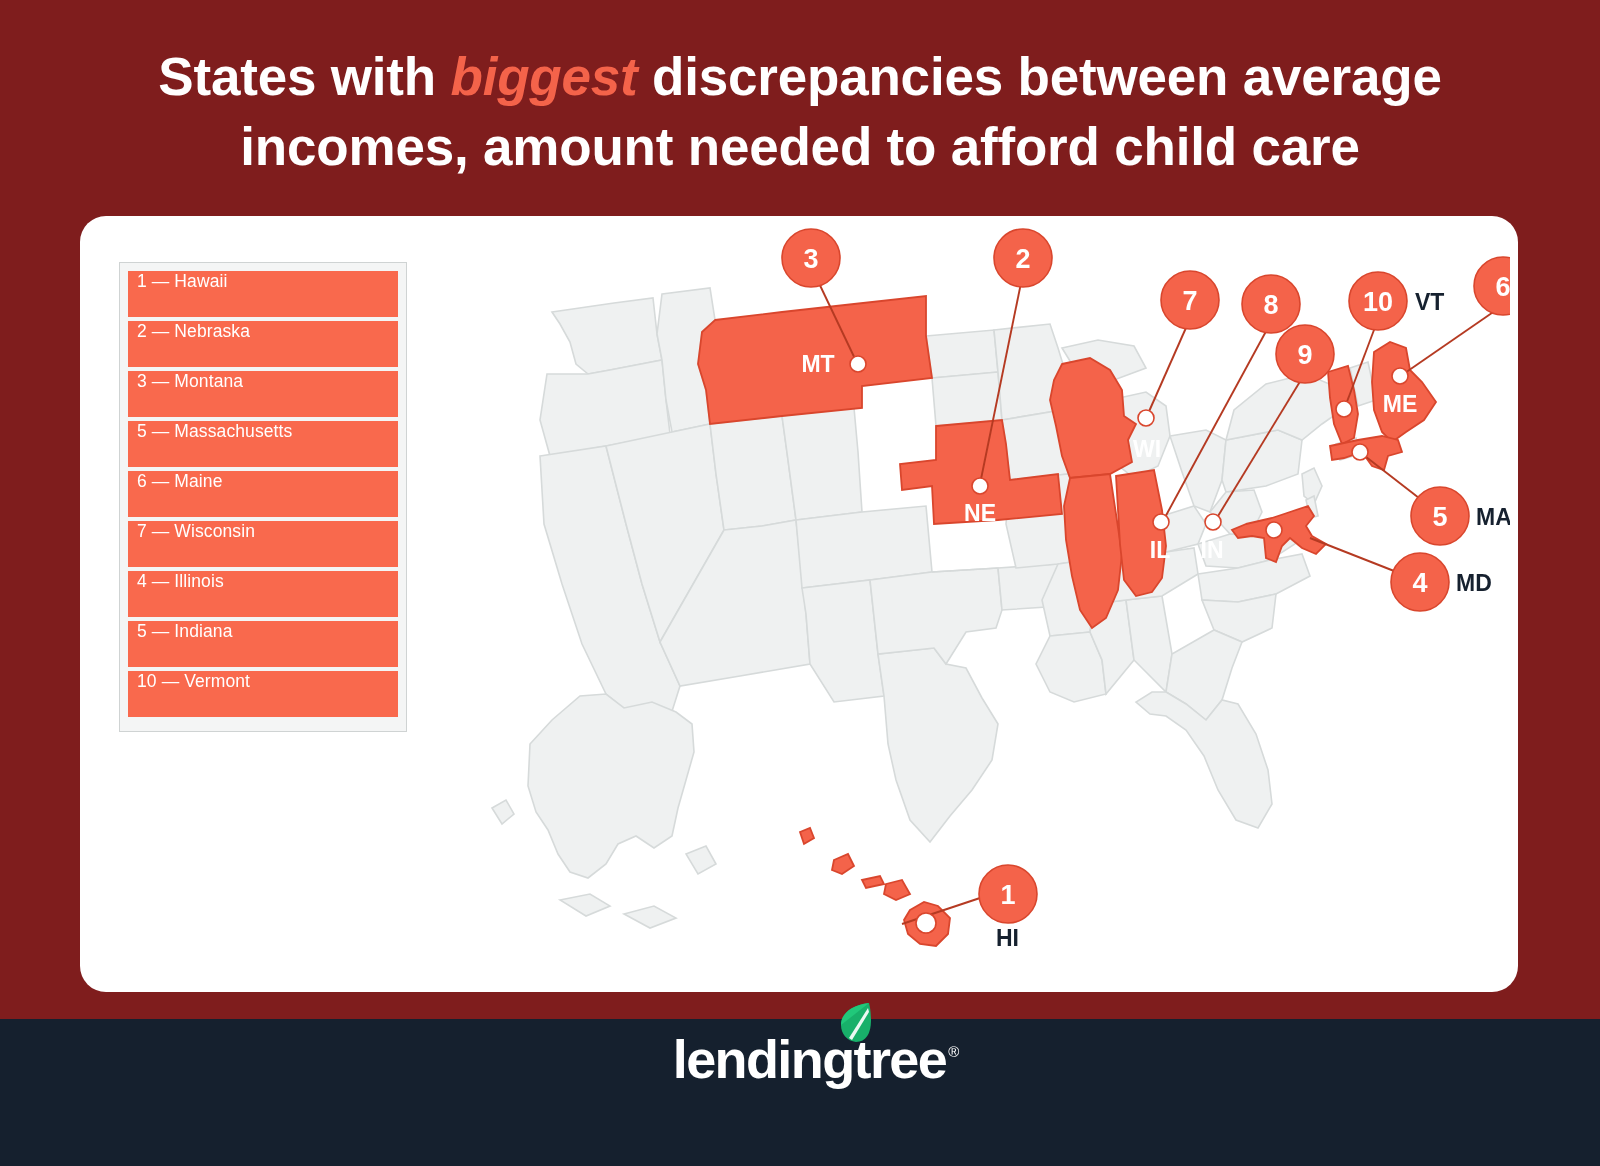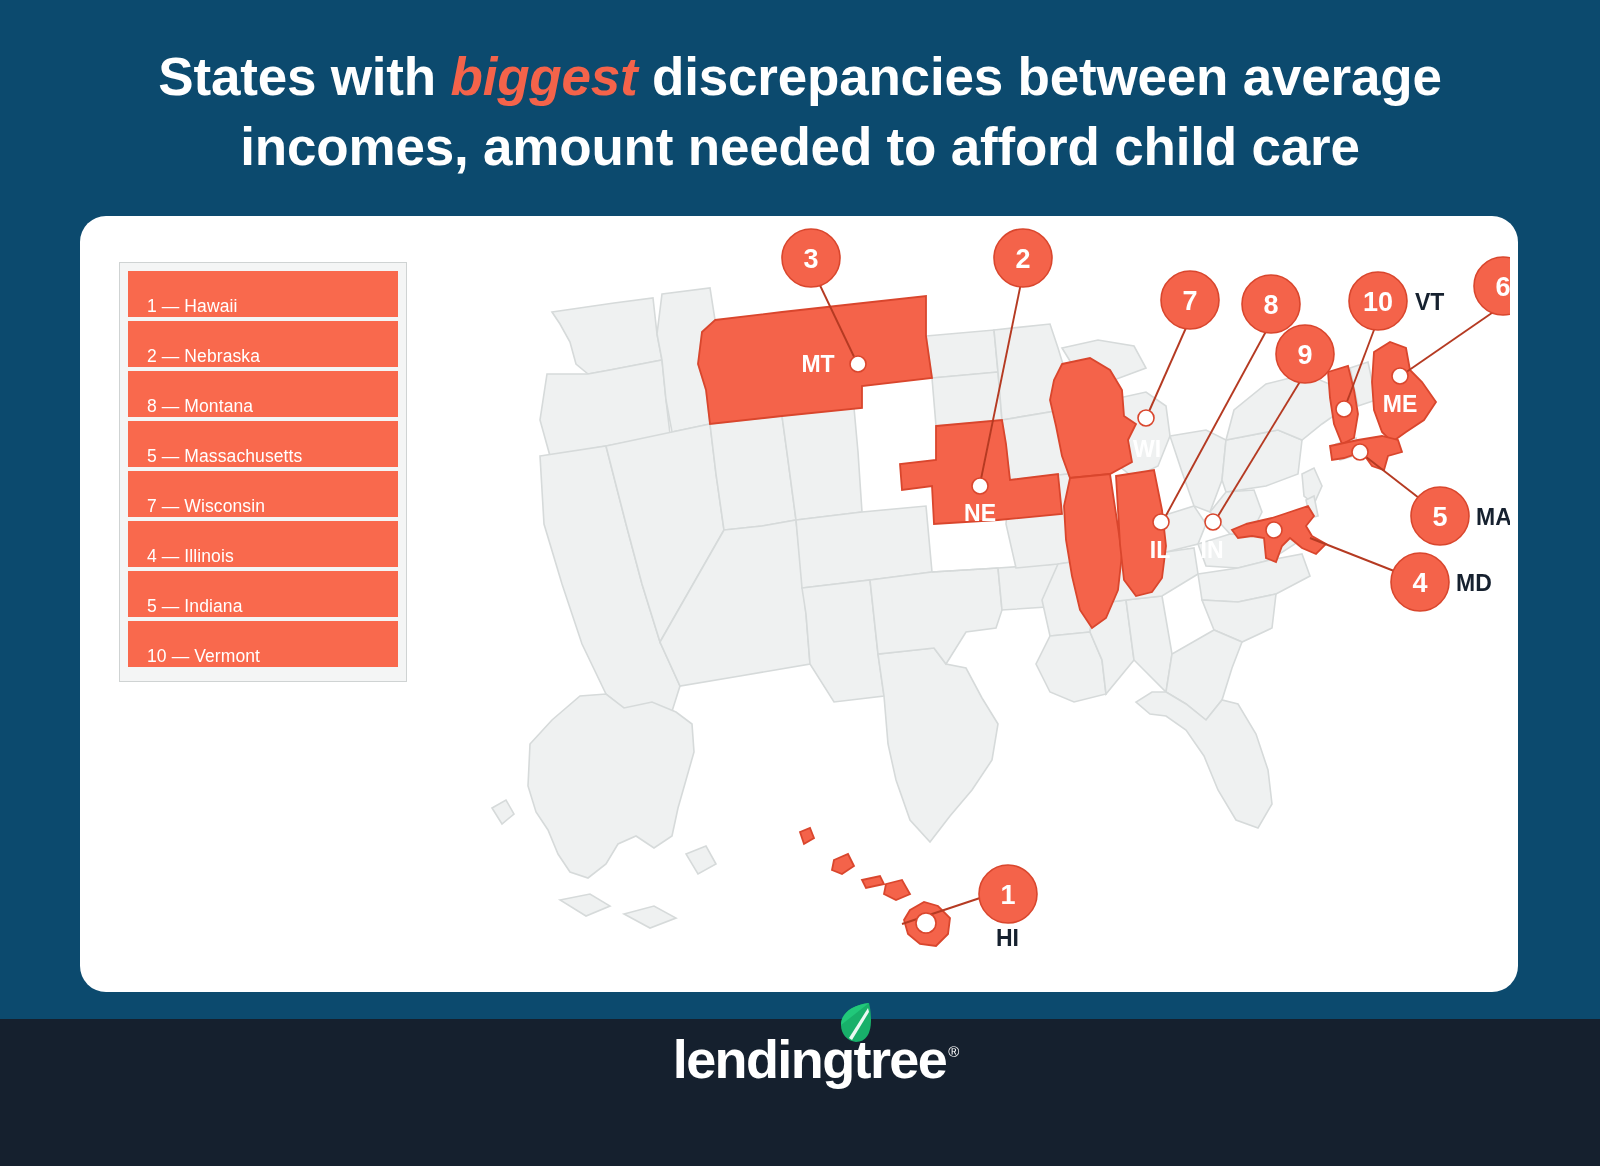--- a/index.html
+++ b/index.html
@@ -7,21 +7,21 @@
     width: 1600px;
     height: 1166px;
     background: #15202e;
     font-family: "Liberation Sans", sans-serif;
     overflow: hidden;
   }
   #root {
     position: relative;
     width: 1600px;
     height: 1019px;
-    background: #0c4a6e;
+    background: #7f1d1d;
   }
 
   
   #title {
     position: absolute;
     left: 0; top: 42px;
     width: 1600px;
     text-align: center;
     color: #ffffff;
     font-size: 53px;
@@ -53,22 +53,22 @@
     padding: 8px;
     background: #f4f5f5;
     border: 1px solid #cfd3d3;
   }
   .legend-row {
     height: 46px;
     background: #f9694d;
     color: #ffffff;
     font-size: 17.5px;
     display: flex;
-    align-items: flex-end;
-    padding-left: 19px;
+    align-items: flex-start;
+    padding-left: 9px;
     margin-bottom: 4px;
     letter-spacing: 0.1px;
   }
   .legend-row:last-child { margin-bottom: 6px; }
 
   
   #map {
     position: absolute;
     left: 330px; top: 8px;
     width: 1100px; height: 760px;
@@ -137,24 +137,27 @@
   <div id="card">
 
     <div id="legend">
       <div class="legend-row">
           <span>1 — Hawaii</span>
         </div>
       <div class="legend-row">
           <span>2 — Nebraska</span>
         </div>
       <div class="legend-row">
-          <span>8 — Montana</span>
+          <span>3 — Montana</span>
         </div>
       <div class="legend-row">
           <span>5 — Massachusetts</span>
+        </div>
+      <div class="legend-row">
+          <span>6 — Maine</span>
         </div>
       <div class="legend-row">
           <span>7 — Wisconsin</span>
         </div>
       <div class="legend-row">
           <span>4 — Illinois</span>
         </div>
       <div class="legend-row">
           <span>5 — Indiana</span>
         </div>

